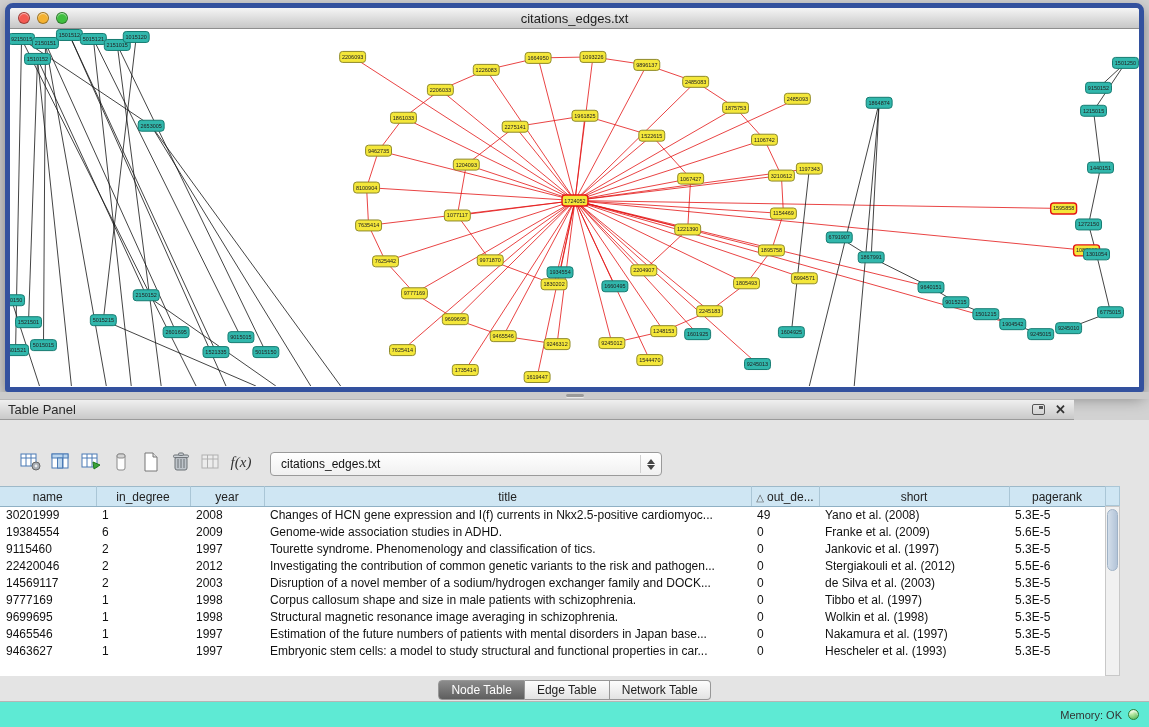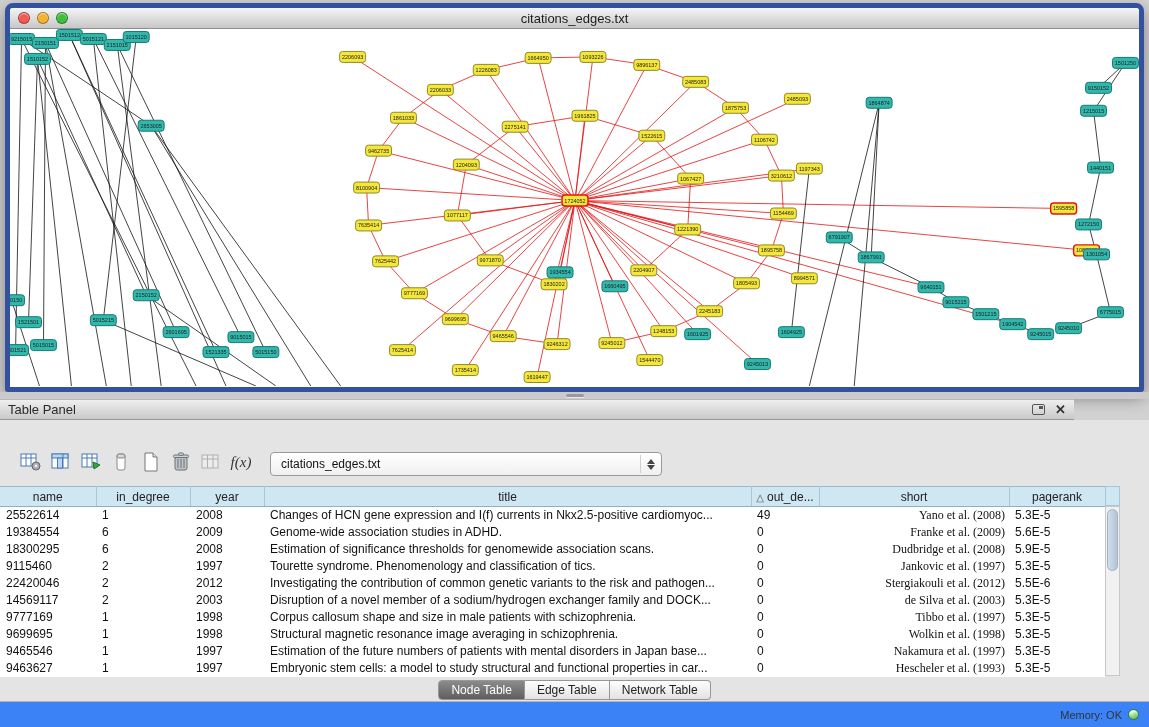--- a/index.html
+++ b/index.html
@@ -60,21 +60,21 @@
   .stepper .dn{ border-top:5px solid #444; }
 
   
   .table-wrap{ position:relative; width:1120px; height:190px; background:#fff; }
   table{ border-collapse:collapse; table-layout:fixed; width:1105px; font-size:12px; }
   th{
     background:#cfe6f3; border-right:1px solid #aac6d6; border-top:1px solid #9db9c9; border-bottom:1px solid #8fb0c4;
     height:20px; font-weight:normal; color:#222; text-align:center; overflow:hidden; white-space:nowrap;
   }
   td{ height:17px; padding:0 4px 0 6px; color:#111; overflow:hidden; white-space:nowrap; text-overflow:clip; background:#fff; }
-  td.c-center{ text-align:right;font-family:Liberation Serif, serif; }
+  td.c-center{ text-align:left; }
   .sort-glyph{ font-size:10px; color:#555; margin-right:3px; }
   .vscroll{
     position:absolute; right:0; top:20px; bottom:0; width:15px;
     background:#f1f1f1; border:1px solid #c8c8c8;
   }
   .vthumb{ position:absolute; left:1px; right:1px; top:2px; height:62px; border-radius:6px;
            background:linear-gradient(90deg,#d3deea,#b3c4d8); border:1px solid #9fb2c6; }
   .corner{ position:absolute; right:0; top:0; width:15px; height:20px; background:#cfe6f3; border:1px solid #aac6d6; }
 
   
@@ -82,21 +82,21 @@
   .seg{
     height:20px; padding:0 12px; font-size:12px; line-height:18px; color:#222;
     background:linear-gradient(#fdfdfd,#e3e3e3); border:1px solid #979797; border-left:none;
   }
   .seg:first-child{ border-left:1px solid #979797; border-radius:4px 0 0 4px; }
   .seg:last-child{ border-radius:0 4px 4px 0; }
   .seg.active{ background:linear-gradient(#8b8b8b,#5e5e5e); color:#fff; }
 
   
   .statusbar{
-    position:absolute; left:0; bottom:0; width:1149px; height:26px; background:#3b82f6;
+    position:absolute; left:0; bottom:0; width:1149px; height:26px; background:#5eead4;
     border-top:1px solid #b5b5b5; display:flex; align-items:center; justify-content:flex-end;
     padding-right:10px; font-size:11px; color:#333; gap:6px;
   }
   .orb{ width:11px; height:11px; border-radius:50%; border:1px solid #2f7d35;
         box-shadow:inset 0 2px 2px rgba(255,255,255,.8); }
 </style>
 </head>
 <body>
 
 <div>
@@ -685,47 +685,38 @@
               <th>in_degree</th>
               <th>year</th>
               <th>title</th>
               <th><span class="sort-glyph">△</span>out_de...</th>
               <th>short</th>
               <th>pagerank</th>
             </tr>
           </thead>
         <tbody id="tbody">
             <tr>
-              <td>25522614</td>
+              <td>30201999</td>
               <td>1</td>
               <td>2008</td>
               <td>Changes of HCN gene expression and I(f) currents in Nkx2.5-positive cardiomyoc...</td>
               <td>49</td>
               <td class="c-center">Yano et al. (2008)</td>
               <td>5.3E-5</td>
             </tr>
             <tr>
               <td>19384554</td>
               <td>6</td>
               <td>2009</td>
               <td>Genome-wide association studies in ADHD.</td>
               <td>0</td>
               <td class="c-center">Franke et al. (2009)</td>
               <td>5.6E-5</td>
             </tr>
             <tr>
-              <td>18300295</td>
-              <td>6</td>
-              <td>2008</td>
-              <td>Estimation of significance thresholds for genomewide association scans.</td>
-              <td>0</td>
-              <td class="c-center">Dudbridge et al. (2008)</td>
-              <td>5.9E-5</td>
-            </tr>
-            <tr>
               <td>9115460</td>
               <td>2</td>
               <td>1997</td>
               <td>Tourette syndrome. Phenomenology and classification of tics.</td>
               <td>0</td>
               <td class="c-center">Jankovic et al. (1997)</td>
               <td>5.3E-5</td>
             </tr>
             <tr>
               <td>22420046</td>

